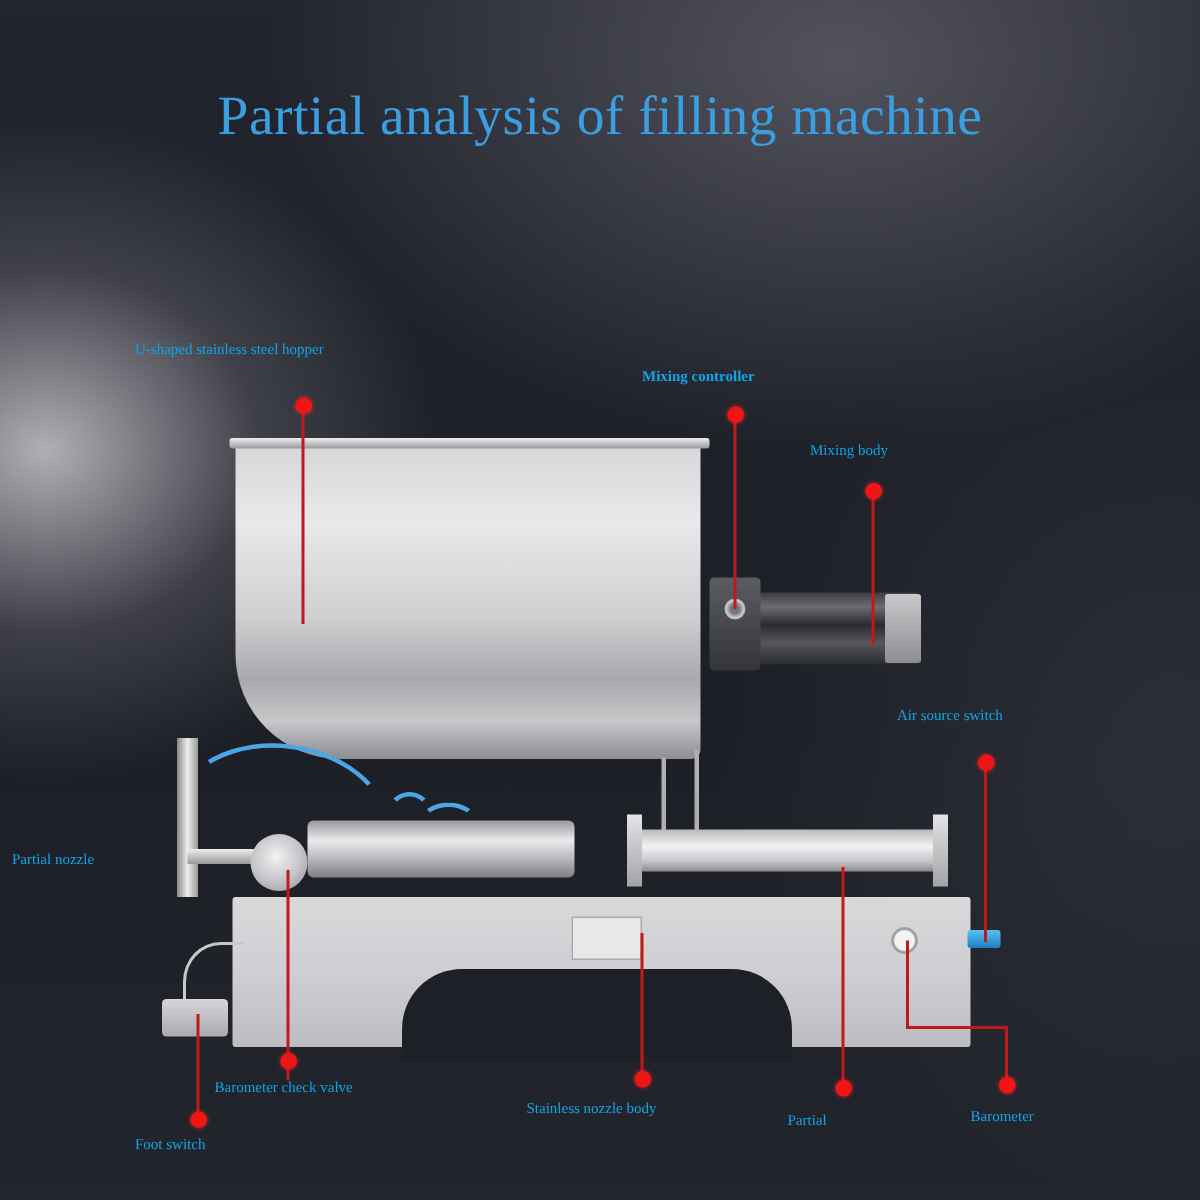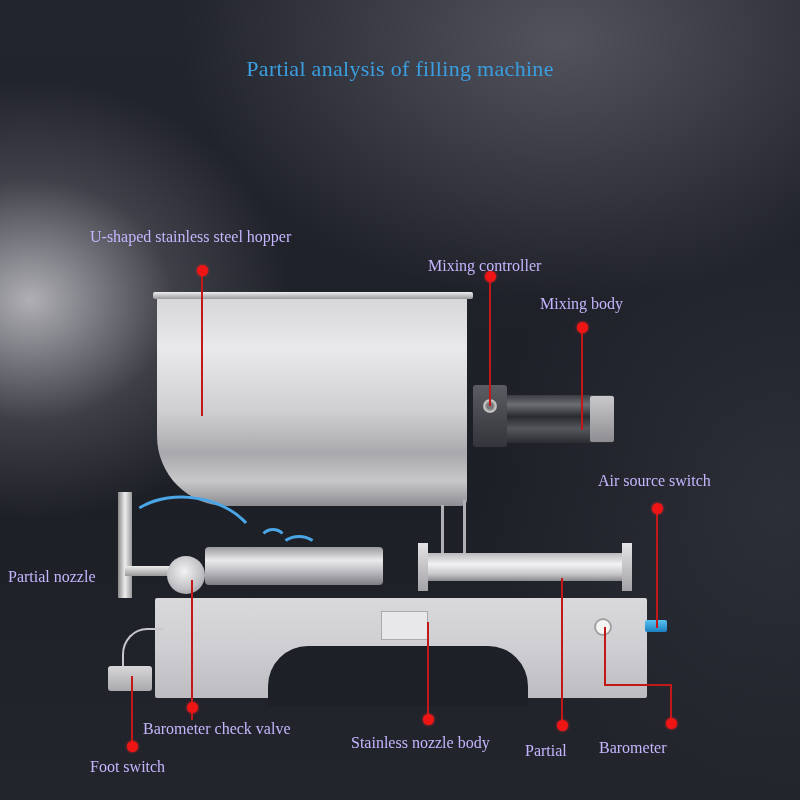--- a/index.html
+++ b/index.html
@@ -11,25 +11,25 @@
   .bg {
     position: absolute; inset: 0;
     background:
       radial-gradient(ellipse 260px 220px at 30px 300px, rgba(200,200,205,0.85), rgba(120,120,128,0.35) 55%, rgba(0,0,0,0) 100%),
       radial-gradient(ellipse 380px 260px at 560px 40px, rgba(120,120,130,0.55), rgba(0,0,0,0) 100%),
       radial-gradient(ellipse 300px 300px at 780px 500px, rgba(60,62,72,0.5), rgba(0,0,0,0) 100%),
       linear-gradient(180deg, #23252e 0%, #1d1f27 60%, #23252d 100%);
   }
   .title {
     position: absolute; left: 0; width: 800px; top: 56px;
-    text-align: center; font-size: 22px; color: #3b9ee0;
+    text-align: center; font-size: 37px; color: #3b9ee0;
     letter-spacing: 0.3px;
   }
   .label {
-    position: absolute; font-size: 16px; color: #c4b5fd; white-space: nowrap;
+    position: absolute; font-size: 10px; color: #0ea5e9; white-space: nowrap;
   }
   .dot {
     position: absolute; width: 11px; height: 11px; border-radius: 50%;
     background: #f01515; box-shadow: 0 0 3px rgba(255,40,40,0.8);
   }
   .line { position: absolute; background: #c21818; }
 
   
   .machine { position: absolute; left: 0; top: 0; width: 800px; height: 800px; }
   .hopper {
@@ -174,21 +174,21 @@
 <div class="dot" style="left:485px; top:271px;"></div>
 <div class="dot" style="left:577px; top:322px;"></div>
 <div class="dot" style="left:652px; top:503px;"></div>
 <div class="dot" style="left:187px; top:702px;"></div>
 <div class="dot" style="left:127px; top:741px;"></div>
 <div class="dot" style="left:423px; top:714px;"></div>
 <div class="dot" style="left:557px; top:720px;"></div>
 <div class="dot" style="left:666px; top:718px;"></div>
 
 <div class="label" style="left:90px; top:228px;">U-shaped stainless steel hopper</div>
-<div class="label" style="left:428px; top:257px;">Mixing controller</div>
+<div class="label" style="left:428px; top:246px;font-weight:bold;">Mixing controller</div>
 <div class="label" style="left:540px; top:295px;">Mixing body</div>
 <div class="label" style="left:598px; top:472px;">Air source switch</div>
 <div class="label" style="left:8px; top:568px;">Partial nozzle</div>
 <div class="label" style="left:143px; top:720px;">Barometer check valve</div>
 <div class="label" style="left:90px; top:758px;">Foot switch</div>
 <div class="label" style="left:351px; top:734px;">Stainless nozzle body</div>
 <div class="label" style="left:525px; top:742px;">Partial</div>
-<div class="label" style="left:599px; top:739px;font-family:Liberation Serif, serif;">Barometer</div>
+<div class="label" style="left:647px; top:739px;font-family:Liberation Serif, serif;">Barometer</div>
 
 </body></html>

